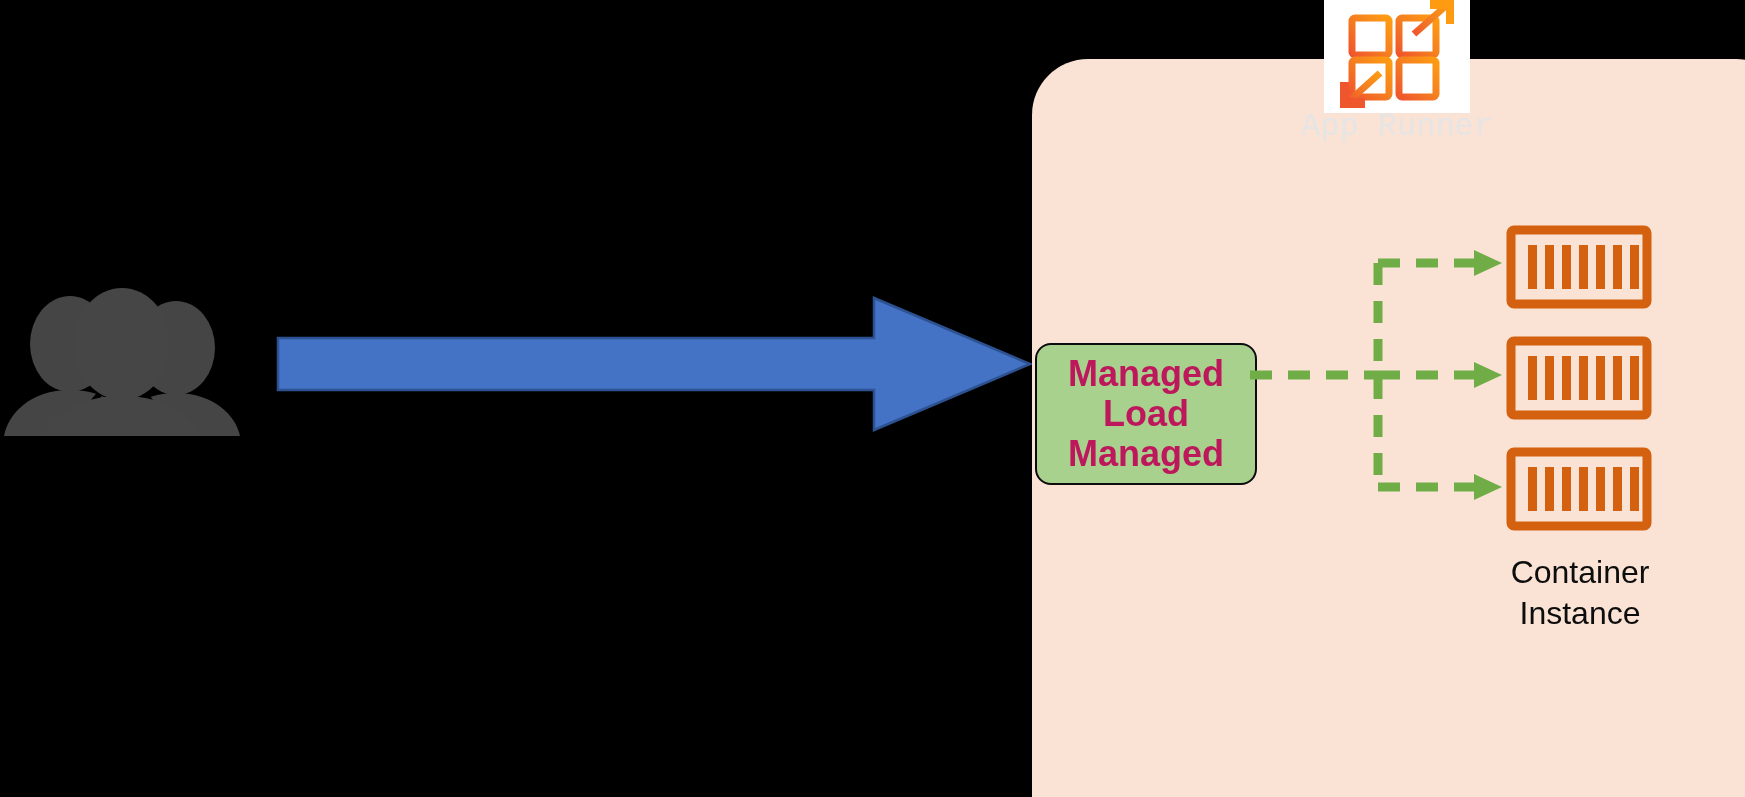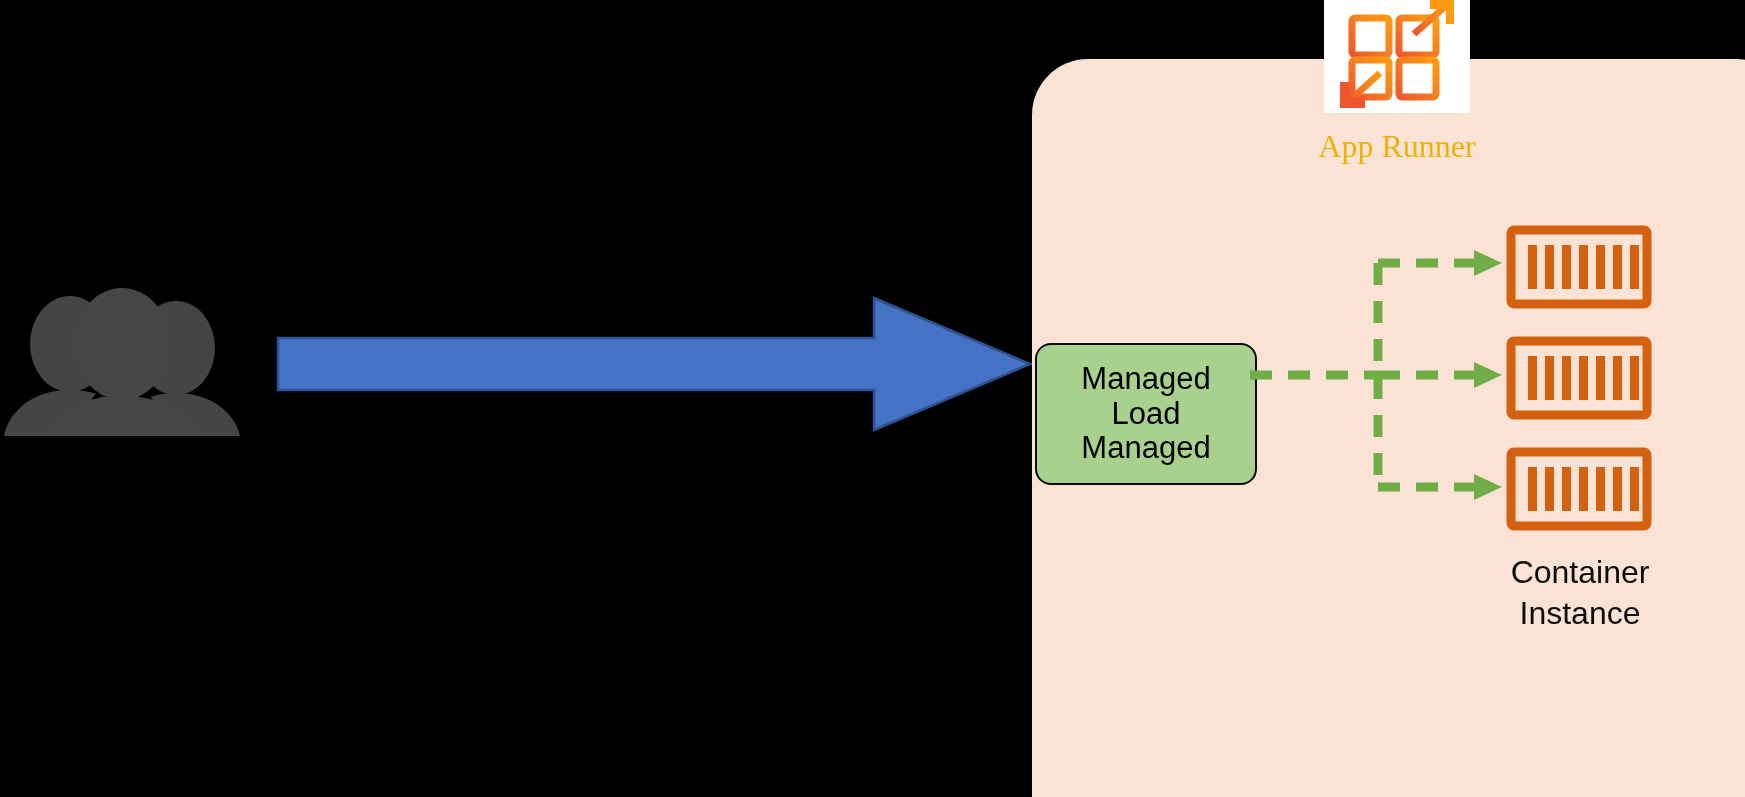--- a/index.html
+++ b/index.html
@@ -59,26 +59,26 @@
   }
   .service-icon-tile svg {
     position: absolute;
     left: 12px;
     top: 6px;
   }
 
   .service-label {
     position: absolute;
     left: 1222px;
-    top: 128px;
+    top: 108px;
     width: 350px;
     text-align: center;
     font-size: 32px;
-    color: #eab308;
-    font-family: Liberation Serif, serif;
+    color: #e5e5e5;
+    font-family: Liberation Mono, monospace;
     white-space: nowrap;
   }
 
   
   .lb-node {
     position: absolute;
     left: 1035px;
     top: 343px;
     width: 222px;
     height: 142px;
@@ -86,23 +86,24 @@
     border: 2.5px solid #0d0d0d;
     border-radius: 16px;
     box-sizing: border-box;
     display: flex;
     flex-direction: column;
     align-items: center;
     justify-content: center;
     line-height: 1.12;
   }
   .lb-node .lb-line {
-    font-size: 31px;
-    color: #000000;
+    font-size: 36px;
+    color: #be185d;
     text-align: center;
+    font-weight: bold;
   }
 
   
   .connectors {
     position: absolute;
     left: 1250px;
     top: 230px;
     width: 290px;
     height: 340px;
   }

